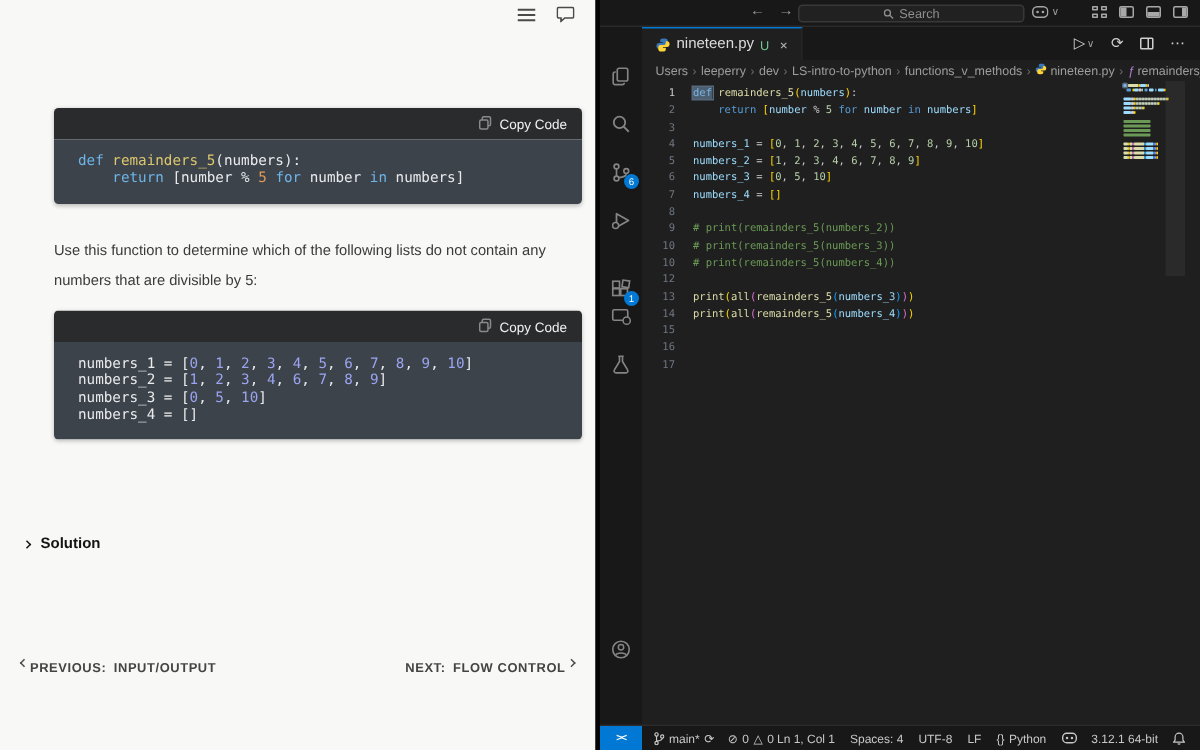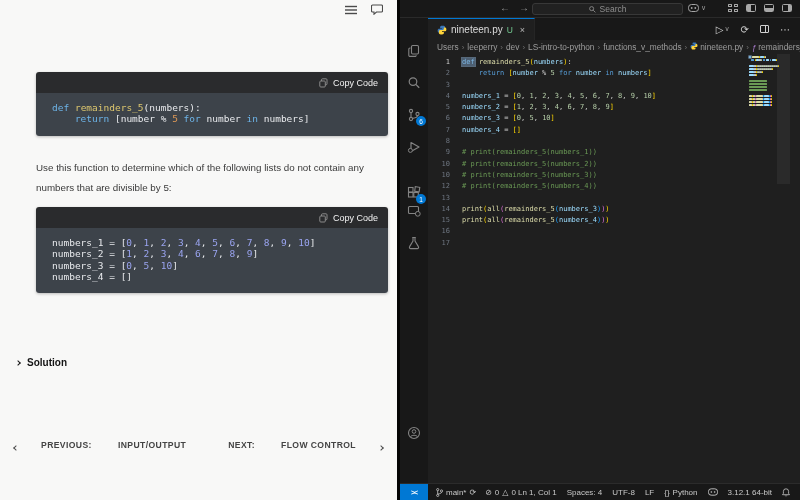--- a/index.html
+++ b/index.html
@@ -34,21 +34,21 @@
   .body-text { position:absolute; left:36px; top:158px; width:356px; font-size:9.8px; line-height:20px; color:#3a3a3a; }
 
   .note-box { position:absolute; left:36px; top:314px; width:340px; background:#e4f1f9; border:1px solid #b4d6e9; border-radius:3px; padding:10px 14px; font-size:9.6px; line-height:21px; color:#39505e; }
 
   .solution-row { position:absolute; left:16px; top:357px; display:flex; align-items:center; gap:7px; font-size:10px; font-weight:bold; color:#141414; cursor:pointer; }
   .chev { width:4px; height:4px; border-right:1.6px solid #141414; border-top:1.6px solid #141414; transform:rotate(45deg); display:inline-block; }
   .chev-left { transform:rotate(-135deg); }
   .chev-gray { border-color:#4b4b4b; }
 
   .pager { position:absolute; left:14px; right:14px; top:440px; display:flex; justify-content:space-between; font-size:8.6px; font-weight:bold; letter-spacing:.4px; color:#444; }
-  .pager a { display:flex; align-items:flex-end; gap:23px; cursor:pointer; }
+  .pager a { display:flex; align-items:flex-start; gap:2px; cursor:pointer; }
   .pager .tgt { margin-left:3px; }
 
   .divider { position:absolute; left:397px; top:0; width:3px; height:500px; background:#050505; }
 
   
   .vsc { position:absolute; left:400px; top:0; width:400px; height:500px; background:#1f1f1f; color:#cccccc; }
 
   .titlebar { position:absolute; top:0; left:0; right:0; height:18px; background:#181818; border-bottom:1px solid #2a2a2a; }
   .nav-arrows { position:absolute; left:100px; top:2px; display:flex; gap:9px; color:#9a9a9a; font-size:10px; }
   .searchbox { position:absolute; left:132px; top:3px; width:151px; height:12px; background:#212121; border:1px solid #383838; border-radius:3px; display:flex; align-items:center; justify-content:center; gap:4px; color:#8f8f8f; font-size:8.5px; }
@@ -386,21 +386,20 @@
             </div>
           <div class="code">
               <div class="code-line"><span class="tk-kwsel">def</span><span class="tk-pl"> </span><span class="tk-fn">remainders_5</span><span class="tk-p1">(</span><span class="tk-var">numbers</span><span class="tk-p1">)</span><span class="tk-pl">:</span></div>
               <div class="code-line"><span class="tk-pl">    </span><span class="tk-kw">return</span><span class="tk-pl"> </span><span class="tk-p1">[</span><span class="tk-var">number</span><span class="tk-pl"> % </span><span class="tk-num">5</span><span class="tk-pl"> </span><span class="tk-kw">for</span><span class="tk-pl"> </span><span class="tk-var">number</span><span class="tk-pl"> </span><span class="tk-kw">in</span><span class="tk-pl"> </span><span class="tk-var">numbers</span><span class="tk-p1">]</span></div>
               <div class="code-line">&nbsp;</div>
               <div class="code-line"><span class="tk-var">numbers_1</span><span class="tk-pl"> = </span><span class="tk-p1">[</span><span class="tk-num">0</span><span class="tk-pl">, </span><span class="tk-num">1</span><span class="tk-pl">, </span><span class="tk-num">2</span><span class="tk-pl">, </span><span class="tk-num">3</span><span class="tk-pl">, </span><span class="tk-num">4</span><span class="tk-pl">, </span><span class="tk-num">5</span><span class="tk-pl">, </span><span class="tk-num">6</span><span class="tk-pl">, </span><span class="tk-num">7</span><span class="tk-pl">, </span><span class="tk-num">8</span><span class="tk-pl">, </span><span class="tk-num">9</span><span class="tk-pl">, </span><span class="tk-num">10</span><span class="tk-p1">]</span></div>
               <div class="code-line"><span class="tk-var">numbers_2</span><span class="tk-pl"> = </span><span class="tk-p1">[</span><span class="tk-num">1</span><span class="tk-pl">, </span><span class="tk-num">2</span><span class="tk-pl">, </span><span class="tk-num">3</span><span class="tk-pl">, </span><span class="tk-num">4</span><span class="tk-pl">, </span><span class="tk-num">6</span><span class="tk-pl">, </span><span class="tk-num">7</span><span class="tk-pl">, </span><span class="tk-num">8</span><span class="tk-pl">, </span><span class="tk-num">9</span><span class="tk-p1">]</span></div>
               <div class="code-line"><span class="tk-var">numbers_3</span><span class="tk-pl"> = </span><span class="tk-p1">[</span><span class="tk-num">0</span><span class="tk-pl">, </span><span class="tk-num">5</span><span class="tk-pl">, </span><span class="tk-num">10</span><span class="tk-p1">]</span></div>
               <div class="code-line"><span class="tk-var">numbers_4</span><span class="tk-pl"> = </span><span class="tk-p1">[]</span></div>
               <div class="code-line">&nbsp;</div>
-              <div class="code-line"><span class="tk-com"># print(remainders_5(numbers_1))</span></div>
               <div class="code-line"><span class="tk-com"># print(remainders_5(numbers_2))</span></div>
               <div class="code-line"><span class="tk-com"># print(remainders_5(numbers_3))</span></div>
               <div class="code-line"><span class="tk-com"># print(remainders_5(numbers_4))</span></div>
               <div class="code-line">&nbsp;</div>
               <div class="code-line"><span class="tk-fn">print</span><span class="tk-p1">(</span><span class="tk-fn">all</span><span class="tk-p2">(</span><span class="tk-fn">remainders_5</span><span class="tk-p3">(</span><span class="tk-var">numbers_3</span><span class="tk-p3">)</span><span class="tk-p2">)</span><span class="tk-p1">)</span></div>
               <div class="code-line"><span class="tk-fn">print</span><span class="tk-p1">(</span><span class="tk-fn">all</span><span class="tk-p2">(</span><span class="tk-fn">remainders_5</span><span class="tk-p3">(</span><span class="tk-var">numbers_4</span><span class="tk-p3">)</span><span class="tk-p2">)</span><span class="tk-p1">)</span></div>
             </div>
           <div class="minimap">
               <div class="mini-row"><i class="tk-kwsel" style="width: 2px;"></i><i class="tk-pl sp" style="width: 1px;"></i><i class="tk-fn" style="width: 7px;"></i><i class="tk-p1" style="width: 1px;"></i><i class="tk-var" style="width: 4px;"></i><i class="tk-p1" style="width: 1px;"></i><i class="tk-pl" style="width: 1px;"></i></div>
               <div class="mini-row"><i class="tk-pl sp" style="width: 2px;"></i><i class="tk-kw" style="width: 3px;"></i><i class="tk-pl sp" style="width: 1px;"></i><i class="tk-p1" style="width: 1px;"></i><i class="tk-var" style="width: 3px;"></i><i class="tk-pl" style="width: 2px;"></i><i class="tk-num" style="width: 1px;"></i><i class="tk-pl sp" style="width: 1px;"></i><i class="tk-kw" style="width: 2px;"></i><i class="tk-pl sp" style="width: 1px;"></i><i class="tk-var" style="width: 3px;"></i><i class="tk-pl sp" style="width: 1px;"></i><i class="tk-kw" style="width: 1px;"></i><i class="tk-pl sp" style="width: 1px;"></i><i class="tk-var" style="width: 4px;"></i><i class="tk-p1" style="width: 1px;"></i></div>

